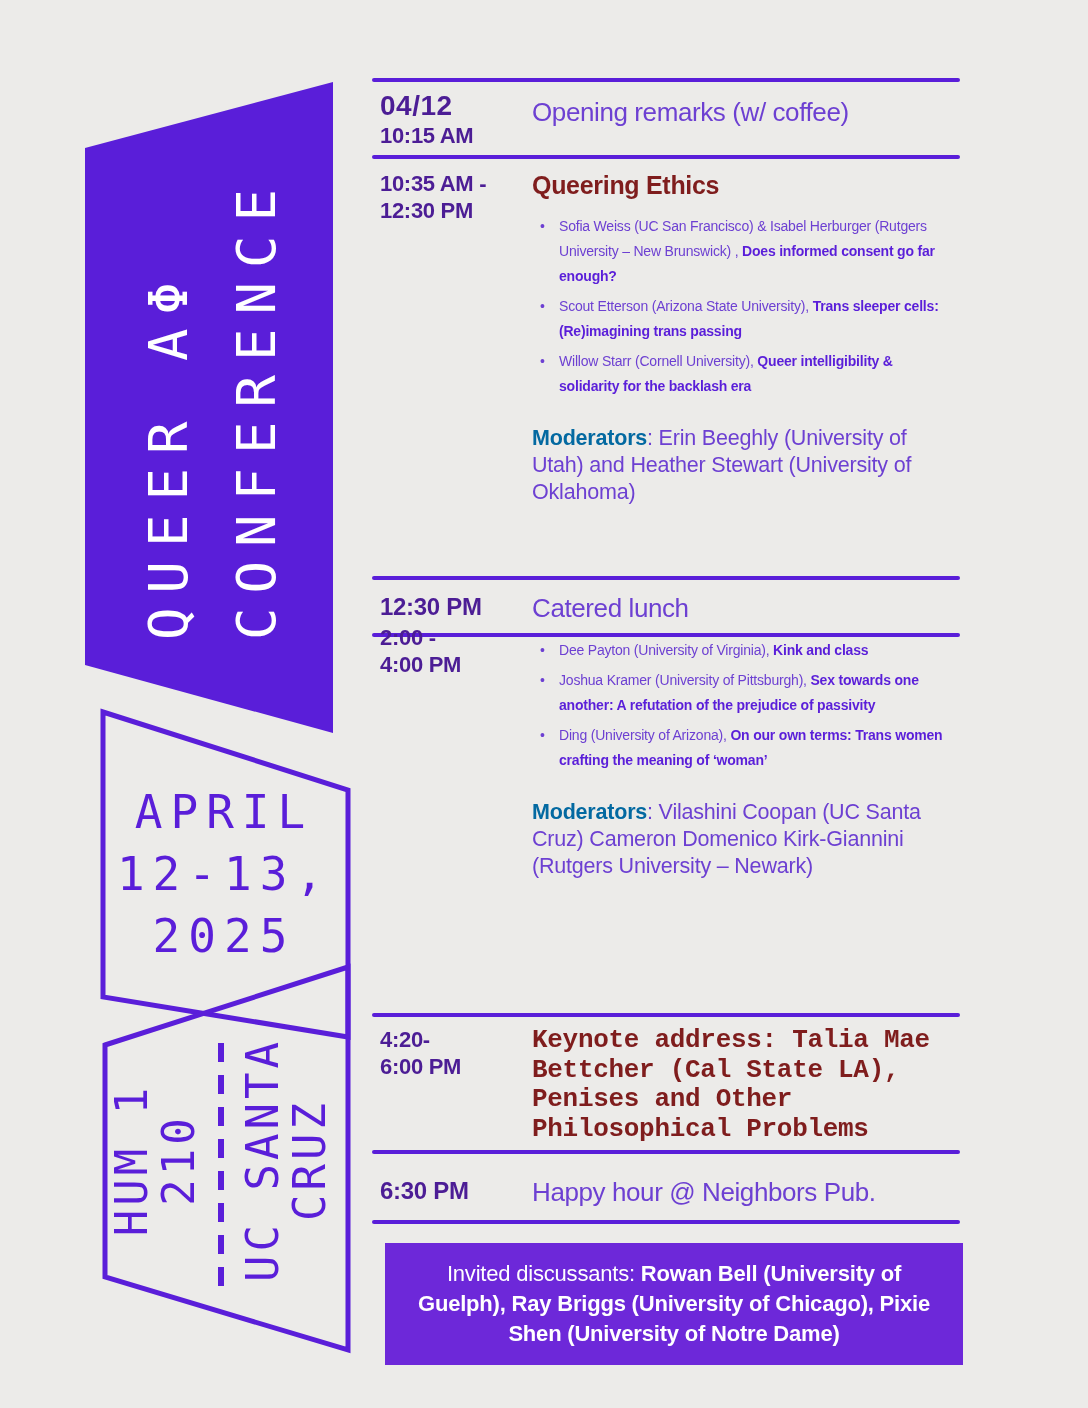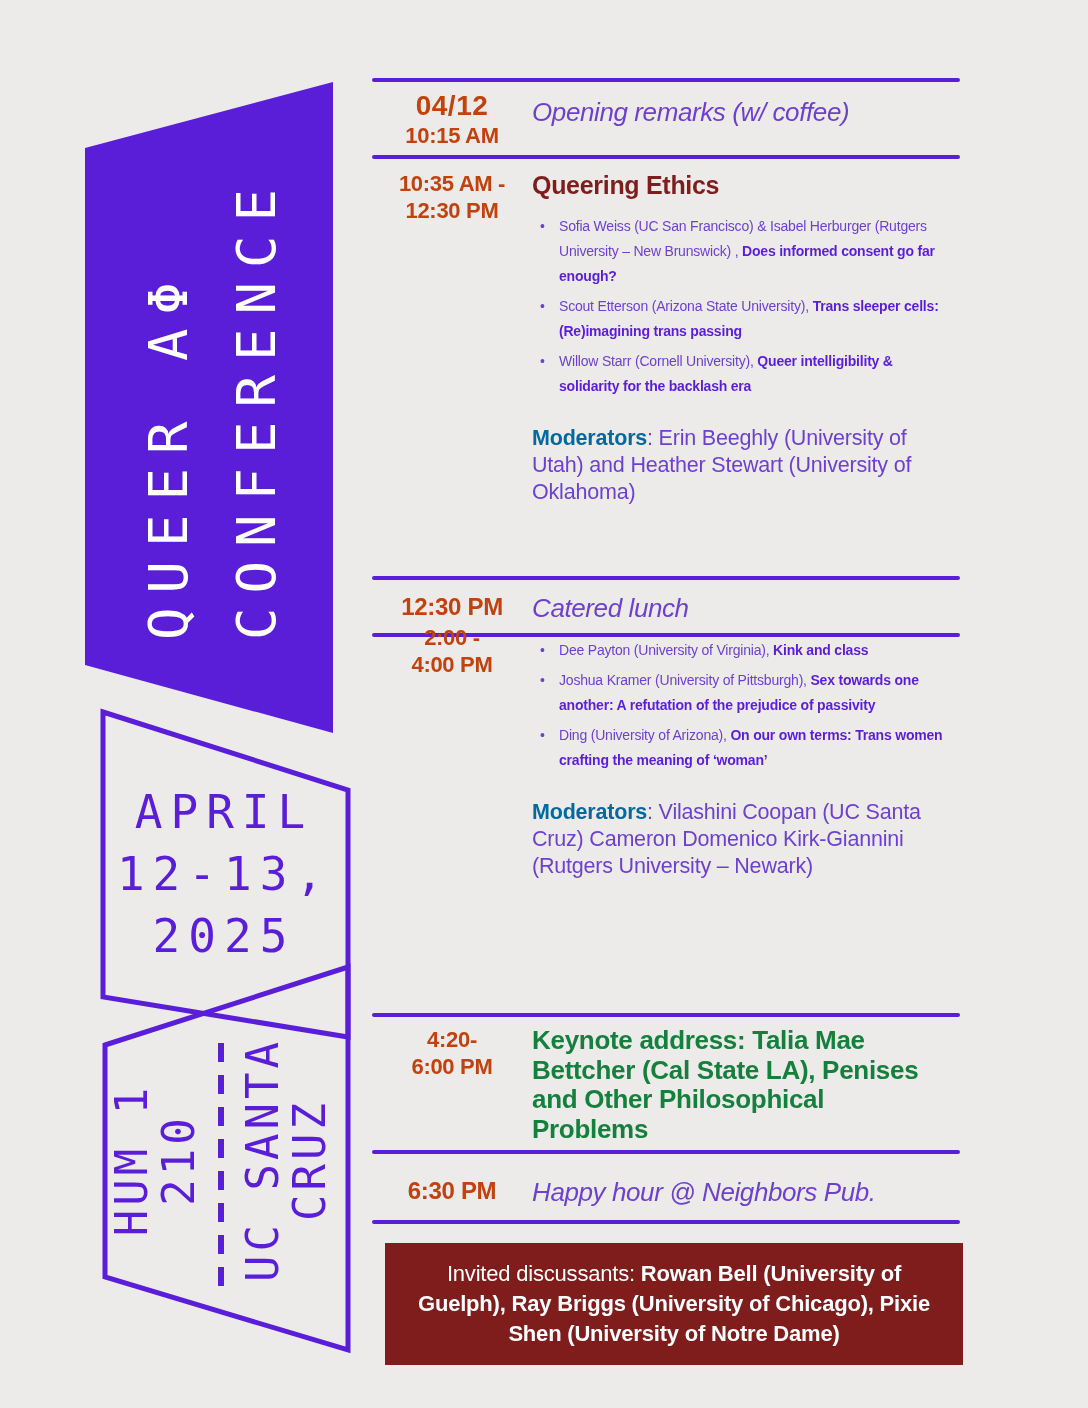--- a/index.html
+++ b/index.html
@@ -24,40 +24,40 @@
     background:repeating-linear-gradient(90deg,#5a1ed9 0 19px,transparent 19px 32px);}
 
   
   .rule{position:absolute;left:372px;width:588px;height:4px;background:#5a1ed9;border-radius:3px;}
   .r1{top:78px}.r2{top:155px}.r3{top:576px}.r4{top:633px}.r5{top:1013px}.r6{top:1150px}.r7{top:1220px}
 
   .sect{position:absolute;left:372px;width:588px;color:#6d40d2;}
   .s-open{top:90px}.s-one{top:170px}.s-lunch{top:592px}.s-two{top:624px}
   .s-key{top:1026px}.s-happy{top:1176px}
 
-  .time-col{position:absolute;left:8px;width:144px;text-align:center;color:#c2410c;font-weight:bold;}
+  .time-col{position:absolute;left:8px;width:144px;text-align:left;color:#4c1d95;font-weight:bold;}
   .t-date{font-size:28px;font-weight:bold;letter-spacing:.5px;line-height:32px;}
   .t-small{font-size:22px;line-height:27px;letter-spacing:-0.3px;}
   .t-big{font-size:24px;line-height:30px;letter-spacing:-0.3px;}
   .content{margin-left:160px;width:424px;}
-  .desc{font-size:26px;line-height:32px;letter-spacing:-0.4px;color:#6d40d2;font-style:italic;}
+  .desc{font-size:26px;line-height:32px;letter-spacing:-0.4px;color:#6d40d2;}
   .pad-top{padding-top:6px;}
   .sess-title{font-size:25px;font-weight:bold;letter-spacing:-0.3px;color:#7f1d1d;line-height:30px;}
   ul.bullets{list-style:none;margin:14px 0 0 0;padding:0;}
   ul.bullets li{position:relative;padding-left:27px;font-size:14px;line-height:25px;
     letter-spacing:-0.2px;margin-bottom:5px;}
   ul.bullets li::before{content:"•";position:absolute;left:8px;top:0;color:#6d40d2;}
   .talk{font-weight:bold;color:#5a1ed9;}
   .mods{margin-top:26px;font-size:21.5px;line-height:27px;letter-spacing:-0.2px;width:430px;}
   .mods b{color:#0369a1;}
   .key-title{font-size:26px;font-weight:bold;line-height:29.5px;letter-spacing:-0.3px;
-    color:#15803d;width:404px;}
+    color:#7f1d1d;width:404px;font-family:Liberation Mono, monospace;}
 
   .invited-box{position:absolute;left:385px;top:1243px;width:578px;box-sizing:border-box;
-    background:#7f1d1d;color:#ffffff;padding:16px 24px;text-align:center;
+    background:#6d28d9;color:#ffffff;padding:16px 24px;text-align:center;
     font-size:22px;line-height:30px;letter-spacing:-0.2px;}
   .invited-box b{font-weight:bold;}
 </style>
 </head>
 <body>
 
 <div class="poster">
 
   <svg class="shapes" width="1088" height="1408" viewBox="0 0 1088 1408">
     <polygon points="85,148 333,82 333,733 85,665" fill="#5a1ed9"></polygon>

